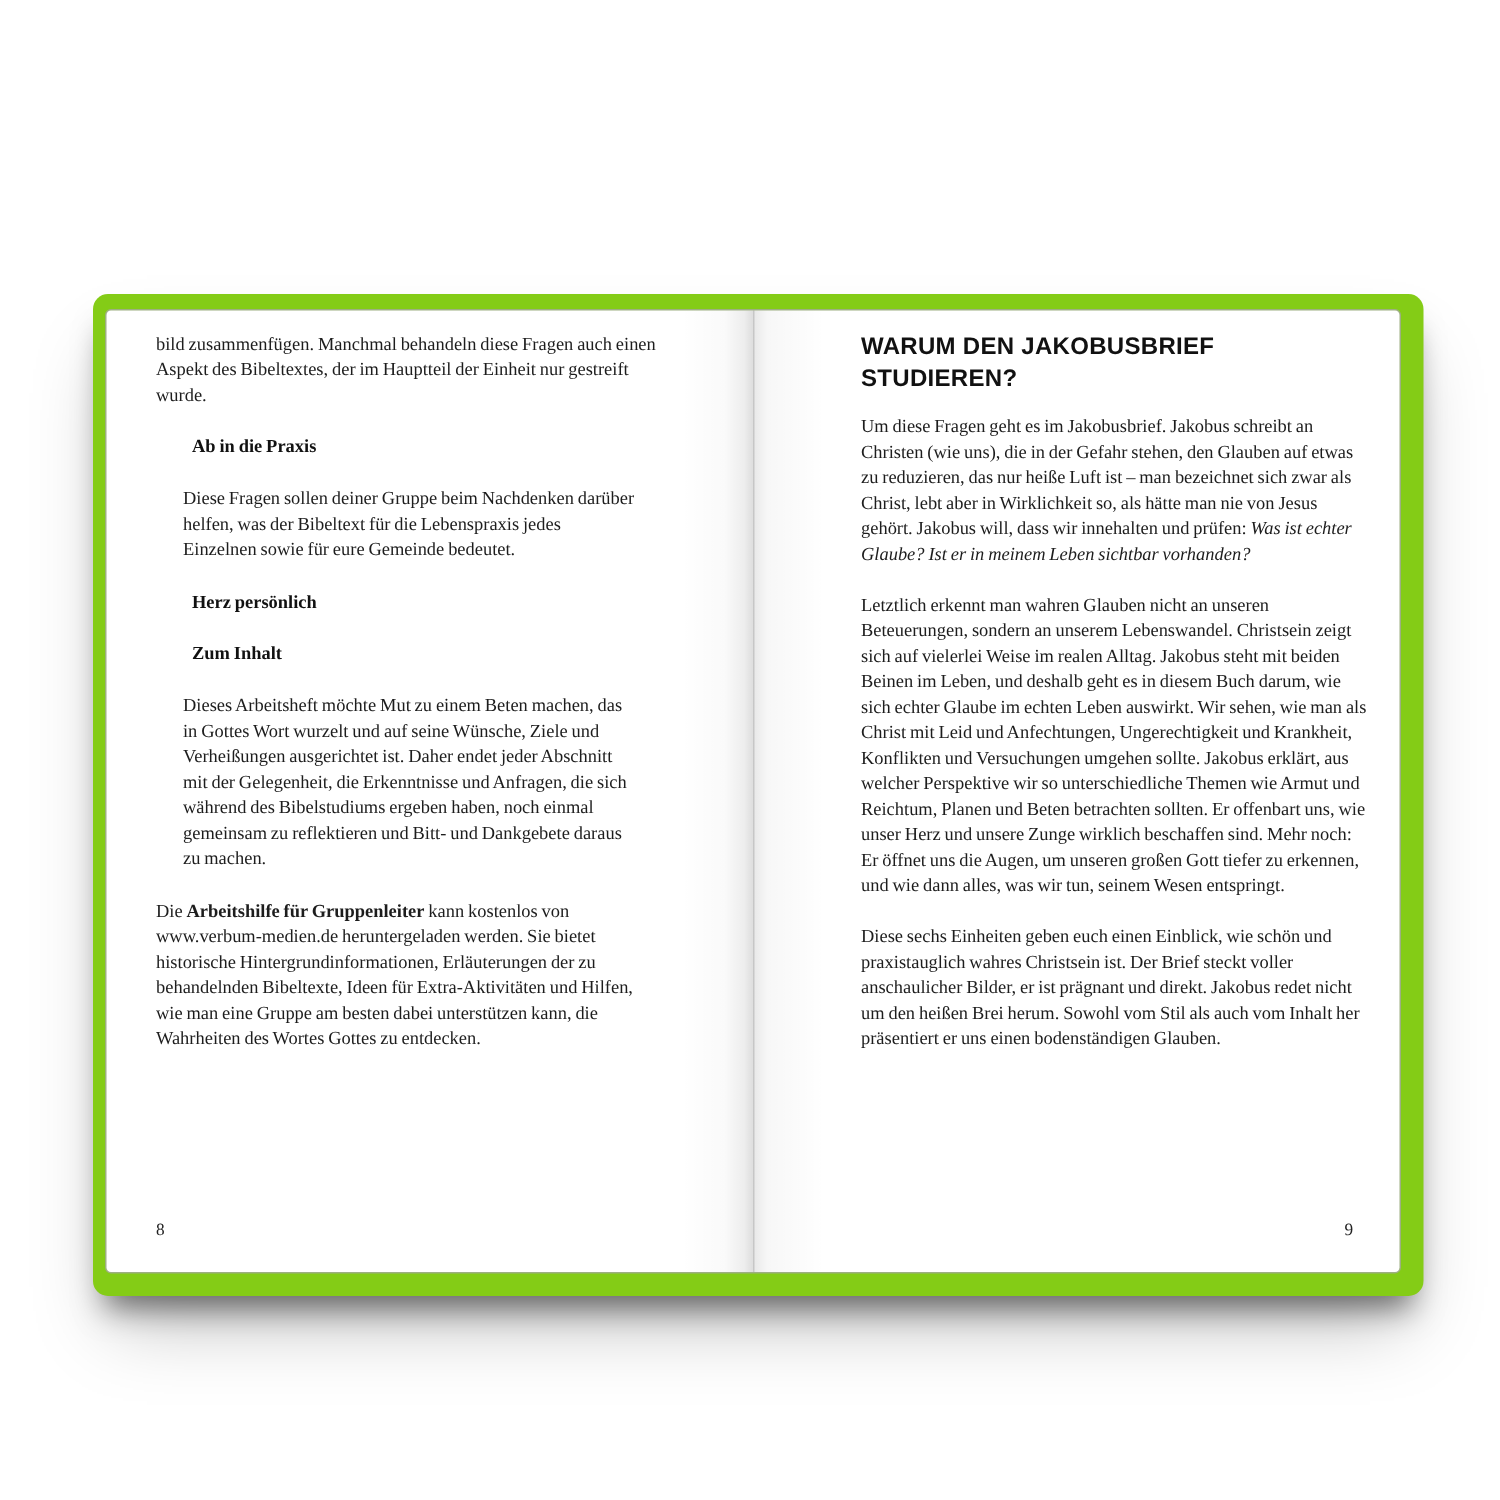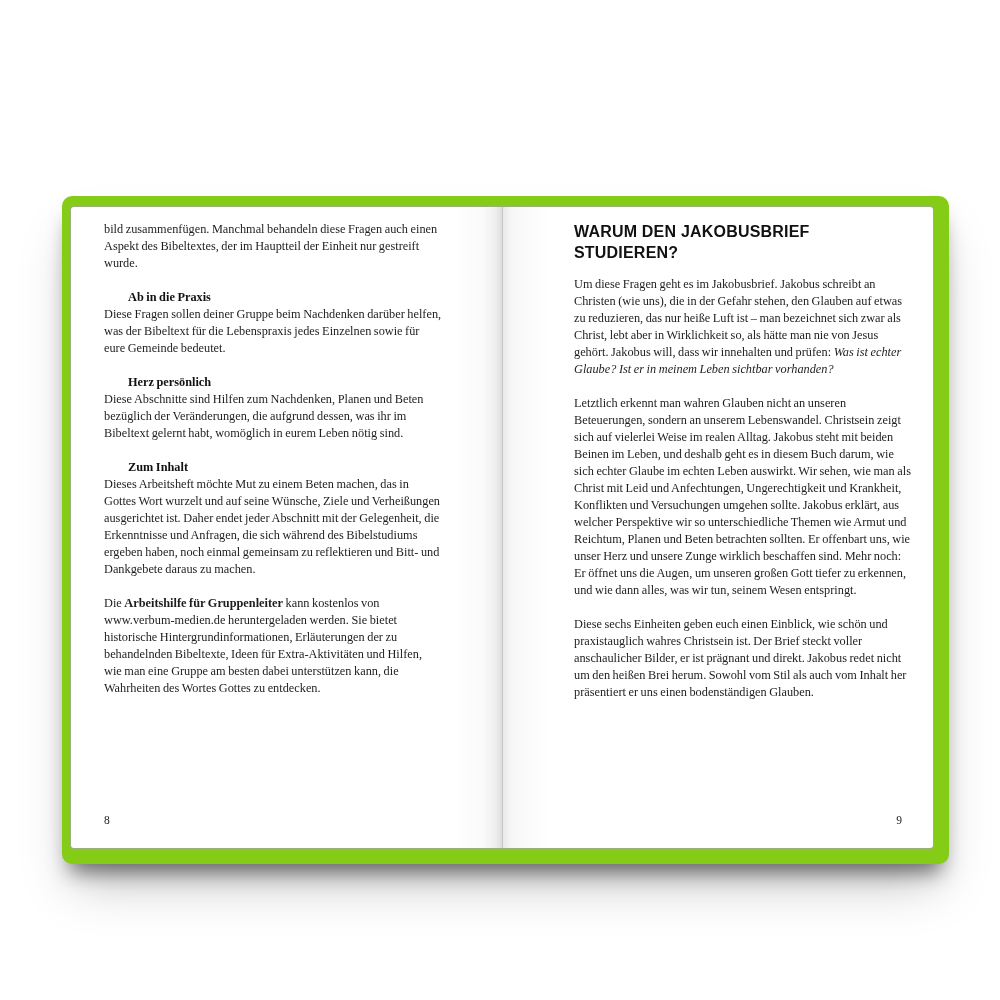--- a/index.html
+++ b/index.html
@@ -40,21 +40,21 @@
     font-size:12.3px; line-height:17px;
     color:#1d1d1d; text-align:left;
     word-spacing:-0.5px;
     hyphens:auto; -webkit-hyphens:auto;
   }
   .section-heading {
     margin:0; padding-left:24px;
     font-size:12.3px; line-height:17px; font-weight:700;
     color:#111111; word-spacing:-0.5px;
   }
-  .section-body { margin:0; }
+  .section-body { margin:18px; }
 
   .chapter-heading {
     margin:0 0 13px 0;
     font-family:"Liberation Sans","DejaVu Sans",sans-serif;
     font-size:16px; line-height:21px; font-weight:700;
     letter-spacing:0.2px; color:#111111;
   }
 
   .emph-italic { font-style:italic; }
   .emph-bold   { font-weight:700;margin-top:16px; }
@@ -96,21 +96,20 @@
 
           <p class="body-text block">bild zusammenfügen. Manchmal behandeln diese Fragen auch einen Aspekt des Bibeltextes, der im Hauptteil der Einheit nur gestreift wurde.</p>
 
           <div class="block">
             <h3 class="section-heading">Ab in die Praxis</h3>
             <p class="body-text section-body">Diese Fragen sollen deiner Gruppe beim Nachdenken darüber helfen, was der Bibeltext für die Lebenspraxis jedes Einzelnen sowie für eure Gemeinde bedeutet.</p>
           </div>
 
           <div class="block">
             <h3 class="section-heading">Herz persönlich</h3>
-            <p class="body-text section-body">Diese Abschnitte sind Hilfen zum Nachdenken, Planen und Beten bezüglich der Veränderungen, die aufgrund dessen, was ihr im Bibeltext gelernt habt, womöglich in eurem Leben nötig sind.</p>
           </div>
 
           <div class="block">
             <h3 class="section-heading">Zum Inhalt</h3>
             <p class="body-text section-body">Dieses Arbeitsheft möchte Mut zu einem Beten machen, das in Gottes Wort wurzelt und auf seine Wünsche, Ziele und Verheißungen ausgerichtet ist. Daher endet jeder Abschnitt mit der Gelegenheit, die Erkenntnisse und Anfragen, die sich während des Bibelstudiums ergeben haben, noch einmal gemeinsam zu reflektieren und Bitt- und Dankgebete daraus zu machen.</p>
           </div>
 
           <p class="body-text block">
             <span>Die </span><span class="emph-bold">Arbeitshilfe für Gruppenleiter</span><span> kann kostenlos von www.verbum-medien.de heruntergeladen werden. Sie bietet historische Hintergrundinformationen, Erläuterungen der zu behandelnden Bibeltexte, Ideen für Extra-Aktivitäten und Hilfen, wie man eine Gruppe am besten dabei unterstützen kann, die Wahrheiten des Wortes Gottes zu entdecken.</span>
           </p>

